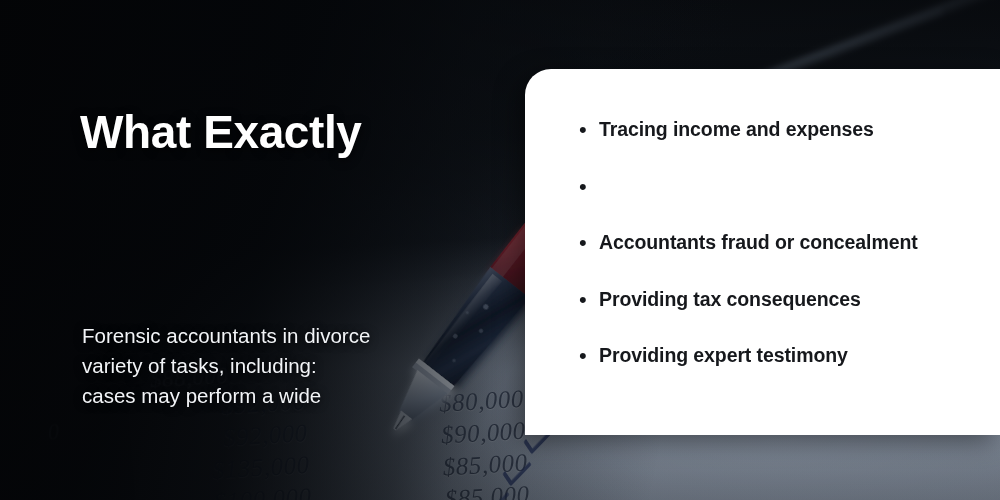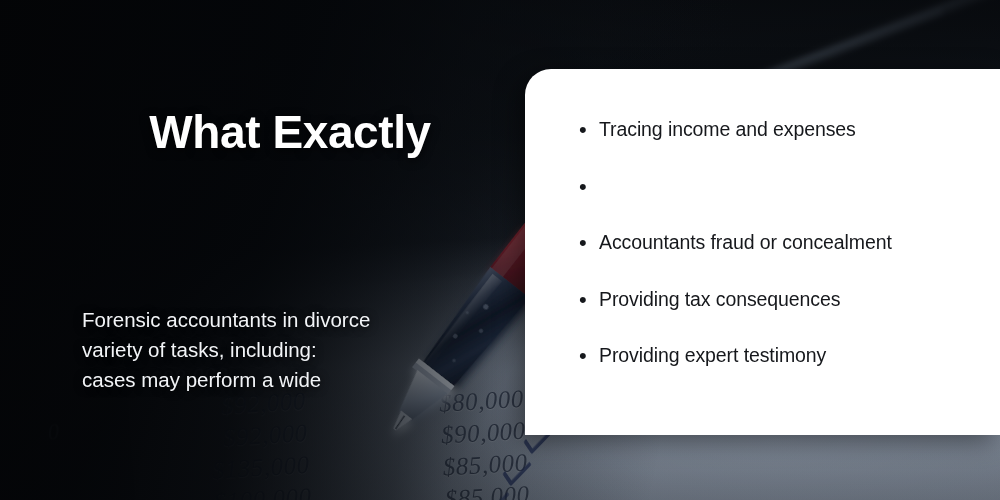--- a/index.html
+++ b/index.html
@@ -136,25 +136,25 @@
     position:absolute;
     left:80px; top:103px;
     width:420px;
     color:#ffffff;
     font-size:46px;
     font-weight:bold;
     line-height:58px;
     letter-spacing:-0.4px;
     text-shadow:0 2px 10px rgba(0,0,0,0.75);
   }
-  #headline .hl-line { display:block; white-space:nowrap;text-align:center; }
+  #headline .hl-line { display:block; white-space:nowrap; }
 
   #subtitle {
     position:absolute;
-    left:82px; top:305px;
+    left:82px; top:321px;
     width:350px;
     color:#f2f4f7;
     font-size:20.5px;
     font-weight:normal;
     line-height:30px;
     text-shadow:0 1px 8px rgba(0,0,0,0.85);
   }
   #subtitle .sub-line { display:block; white-space:nowrap; }
 
   
@@ -182,21 +182,21 @@
     width:20px;
     flex:0 0 20px;
     color:#16181c;
     font-size:22px;
     line-height:23px;
     text-align:left;
   }
   .bullet-text {
     color:#16181c;
     font-size:19.5px;
-    font-weight:normal;
+    font-weight:bold;
     line-height:23px;
     letter-spacing:-0.1px;
   }
 </style>
 </head>
 <body>
 
 <div id="stage">
 
   <div class="bg-layer bg-base"></div>

